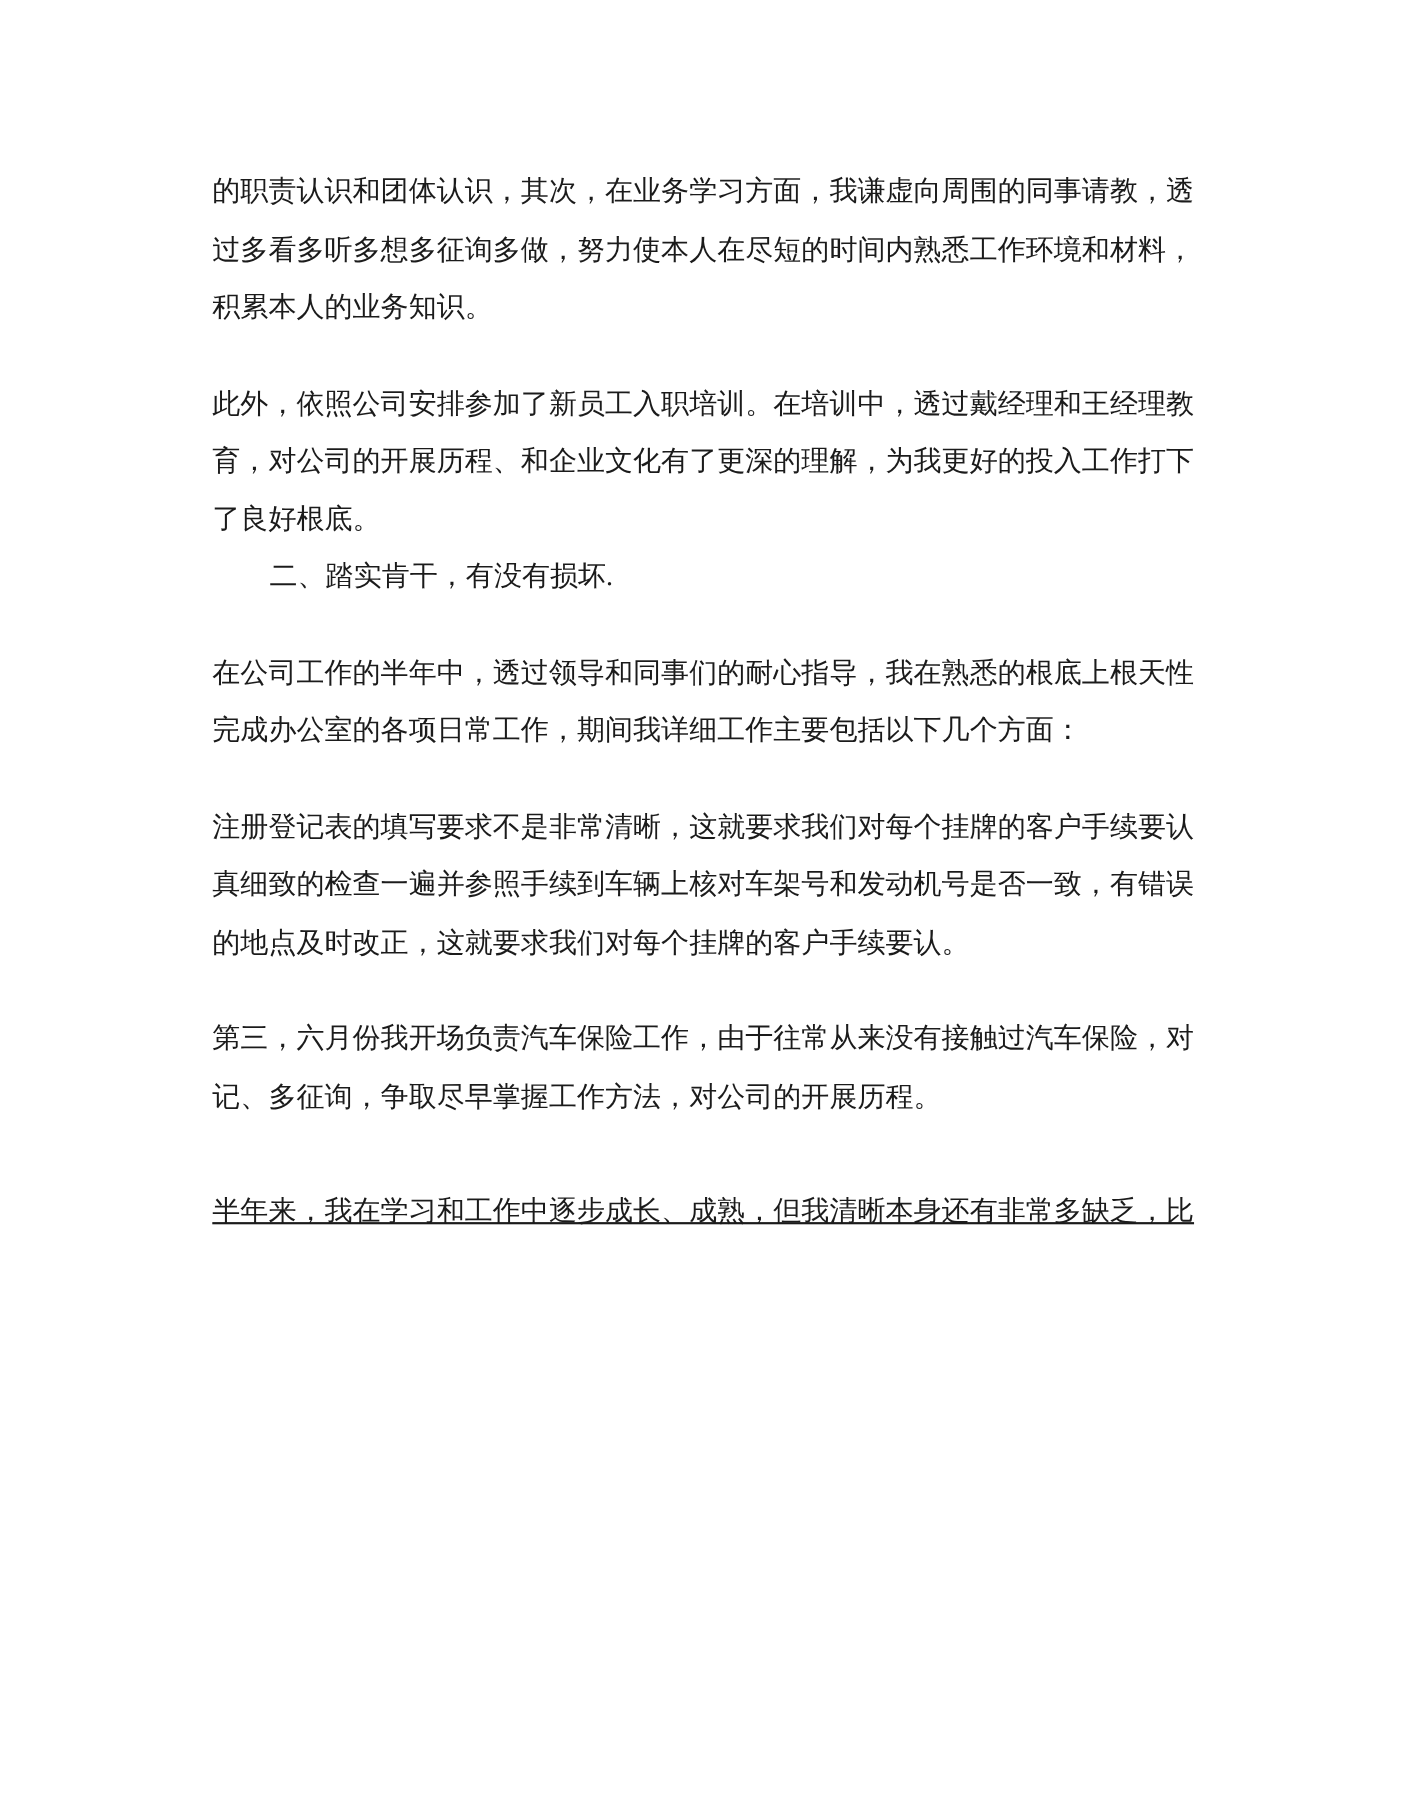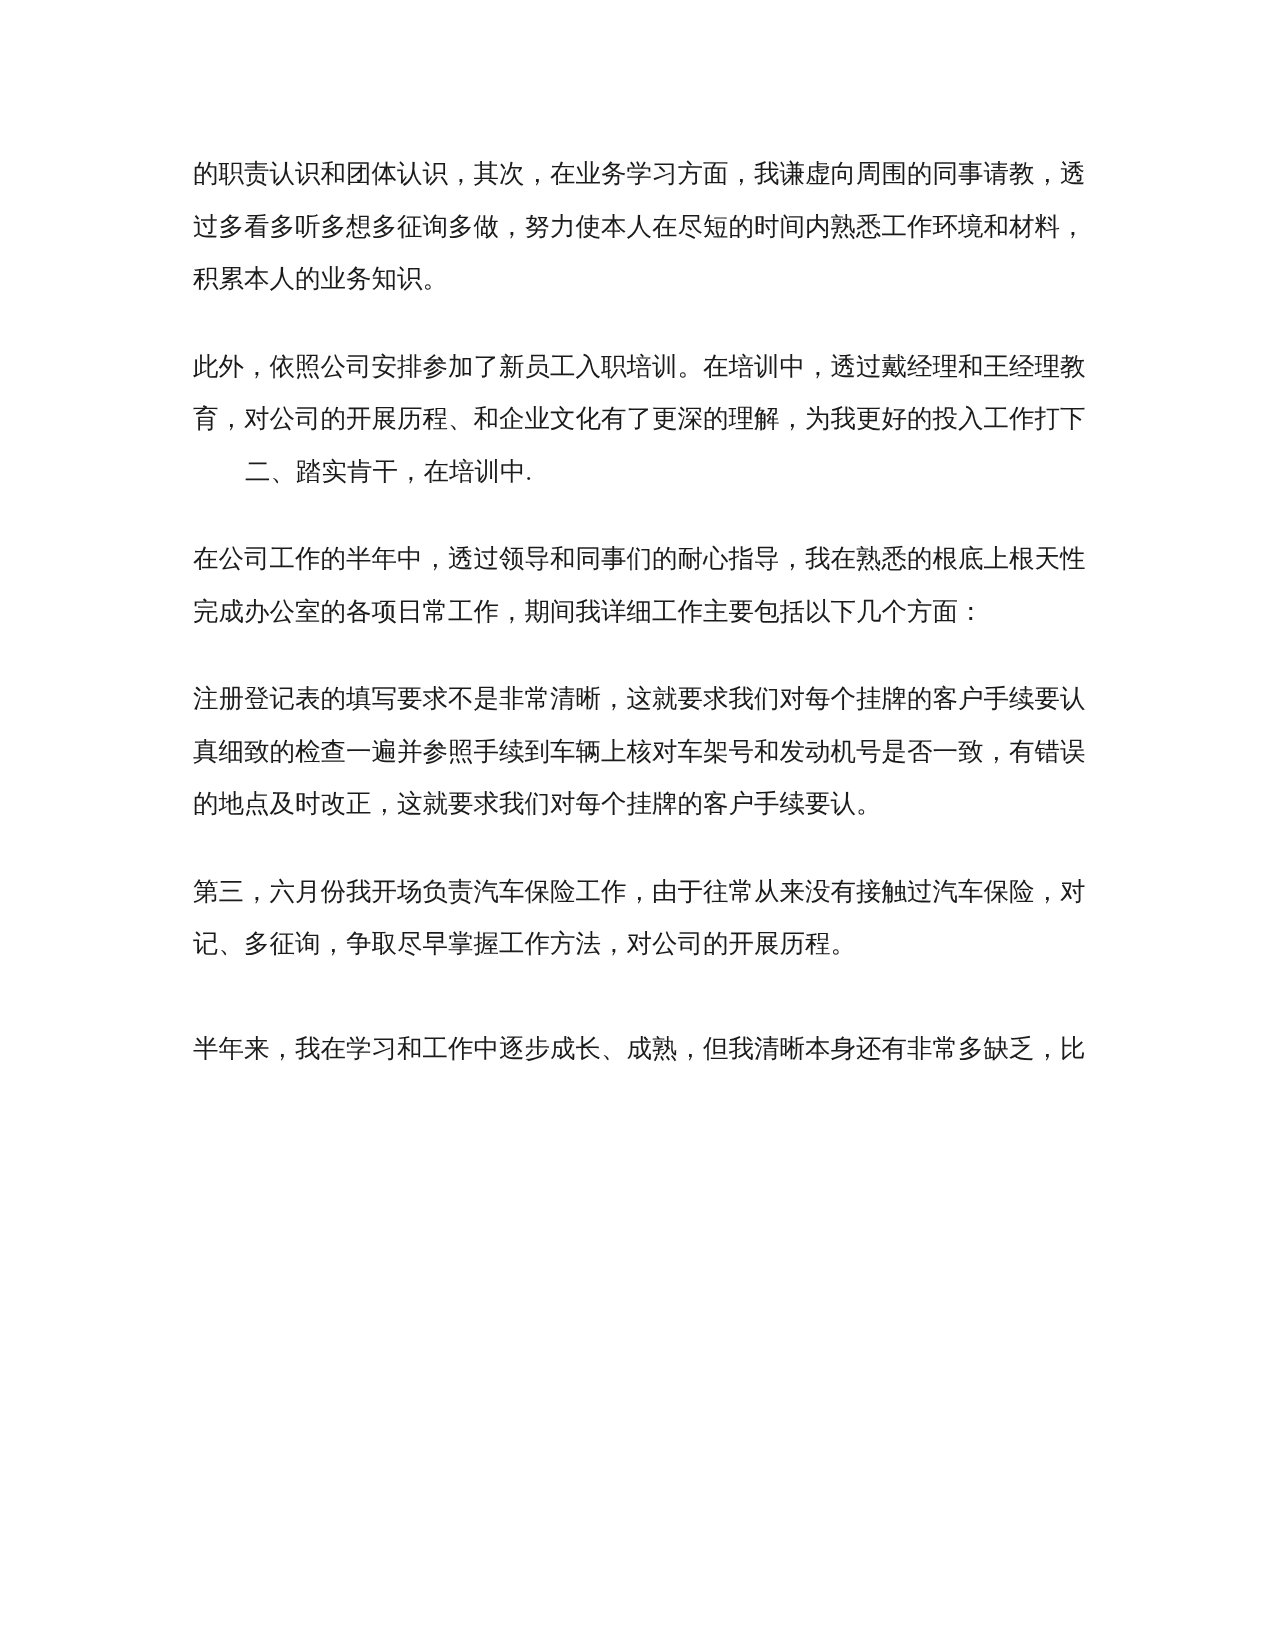--- a/index.html
+++ b/index.html
@@ -29,20 +29,21 @@
     margin: 35px 0 0 0;
   }
   .para:first-child {
     margin-top: 0;
   }
   .para.attached {
     margin-top: 0;
   }
   .para.extra-gap {
     margin-top: 52px;
+    text-decoration: underline;
   }
   .line {
     white-space: nowrap;
     letter-spacing: 0;
   }
   .line.indented {
     padding-left: 52px;
   }
 </style>
 </head>
@@ -51,23 +52,24 @@
 <div class="page">
   <div class="doc-body" id="doc-body">
       <div class="para">
         <div class="line">的职责认识和团体认识，其次，在业务学习方面，我谦虚向周围的同事请教，透</div>
         <div class="line">过多看多听多想多征询多做，努力使本人在尽短的时间内熟悉工作环境和材料，</div>
         <div class="line">积累本人的业务知识。</div>
       </div>
       <div class="para">
         <div class="line">此外，依照公司安排参加了新员工入职培训。在培训中，透过戴经理和王经理教</div>
         <div class="line">育，对公司的开展历程、和企业文化有了更深的理解，为我更好的投入工作打下</div>
+        <div class="line">了良好根底。</div>
       </div>
       <div class="para attached">
-        <div class="line indented">二、踏实肯干，在培训中.</div>
+        <div class="line indented">二、踏实肯干，有没有损坏.</div>
       </div>
       <div class="para">
         <div class="line">在公司工作的半年中，透过领导和同事们的耐心指导，我在熟悉的根底上根天性</div>
         <div class="line">完成办公室的各项日常工作，期间我详细工作主要包括以下几个方面：</div>
       </div>
       <div class="para">
         <div class="line">注册登记表的填写要求不是非常清晰，这就要求我们对每个挂牌的客户手续要认</div>
         <div class="line">真细致的检查一遍并参照手续到车辆上核对车架号和发动机号是否一致，有错误</div>
         <div class="line">的地点及时改正，这就要求我们对每个挂牌的客户手续要认。</div>
       </div>

